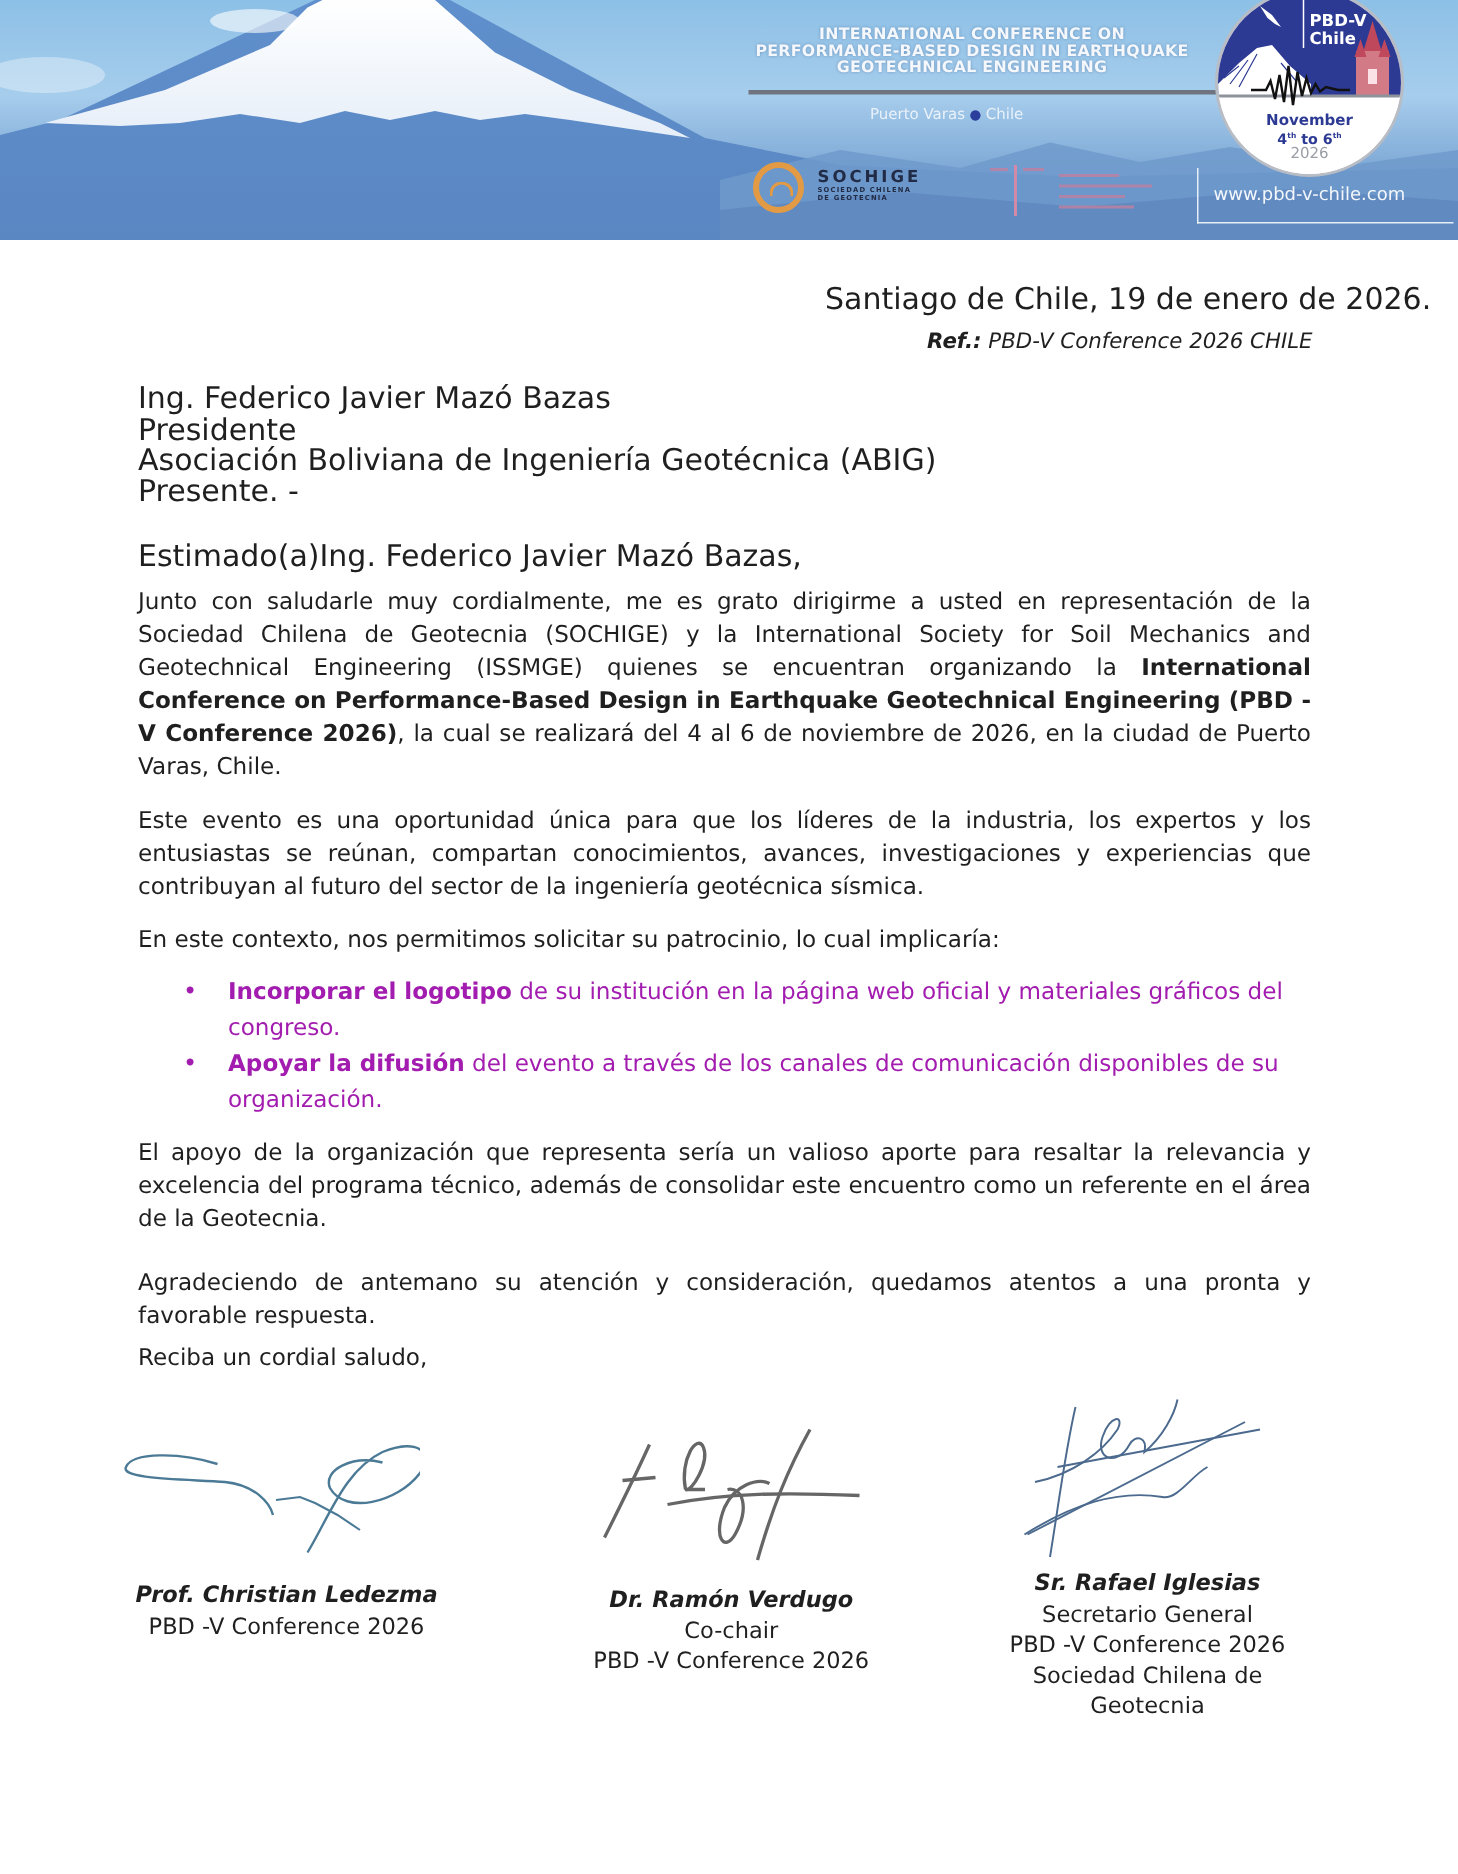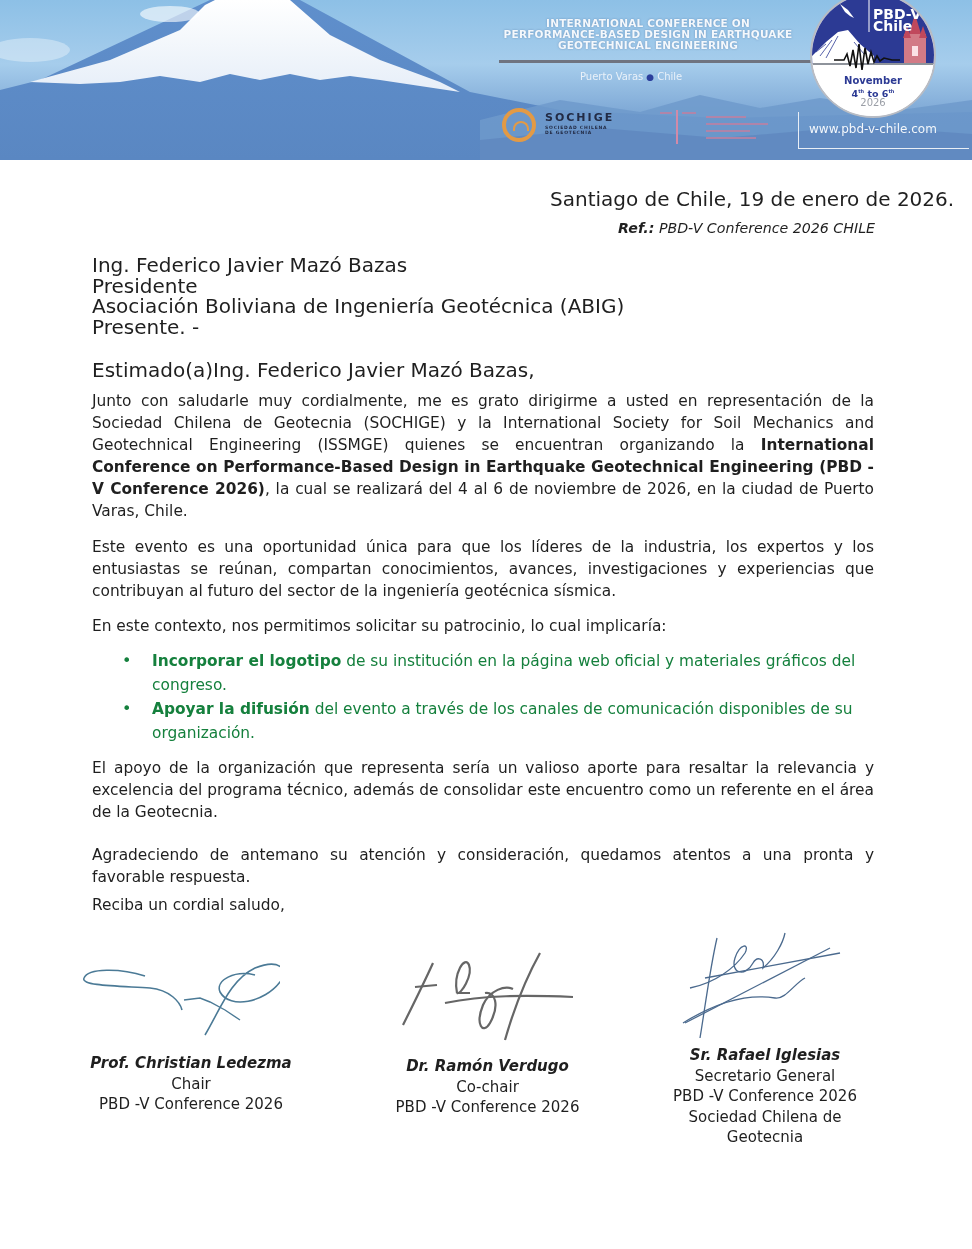--- a/index.html
+++ b/index.html
@@ -25,40 +25,40 @@
   .sochige .sub { position: absolute; left: 45px; top: 19px; font-size: 4.5px; line-height: 5px; font-weight: bold; color: #222b45; letter-spacing: 0.8px; }
   .issmge { position: absolute; left: 654px; top: 108px; width: 120px; height: 36px; }
   .issmge .bar { position: absolute; left: 22px; top: 2px; width: 2px; height: 34px; background: #d28aa8; }
   .issmge .l { position: absolute; background: #c07fa0; height: 2px; opacity: 0.8; }
   .web-box { position: absolute; left: 798px; top: 112px; width: 170px; height: 36px;
              border-left: 1px solid #e8eef6; border-bottom: 1px solid #e8eef6; }
   .web { position: absolute; left: 809px; top: 122px; font-size: 12px; color: #f3f7fb; }
   .badge { position: absolute; left: 810px; top: -8px; width: 122px; height: 122px; border-radius: 50%; overflow: hidden;
            border: 2px solid #b8bcc4; background: #ffffff; }
   .badge svg { position: absolute; left: 0; top: 0; }
-  .badge .b-title { position: absolute; left: 61px; top: 14px; color: #fff; font-weight: bold; font-size: 14px; line-height: 12px; }
+  .badge .b-title { position: absolute; left: 61px; top: 14px; color: #fff; font-weight: bold; font-size: 11px; line-height: 12px; }
   .badge .b-month { position: absolute; left: 0; width: 122px; text-align: center; top: 82px; color: #2c3a94; font-weight: bold; font-size: 10px; line-height: 10px; }
   .badge .b-days { position: absolute; left: 0; width: 122px; text-align: center; top: 92px; color: #2c3a94; font-weight: bold; font-size: 9.5px; line-height: 10px; }
   .badge .b-days sup { font-size: 5px; }
   .badge .b-year { position: absolute; left: 0; width: 122px; text-align: center; top: 103px; color: #9a9ea6; font-size: 10px; line-height: 11px; }
 
   
   .letter { position: absolute; left: 0; top: 0; width: 972px; }
   .t { position: absolute; font-size: 20px; color: #1f1f1f; white-space: nowrap; }
   .date { left: 550px; top: 187px; }
   .ref { right: 97px; top: 220px; font-style: italic; font-size: 14.2px; }
   .ref b { font-style: italic; }
   .addr { left: 92px; top: 255px; line-height: 20.5px; }
   .greeting { left: 92px; top: 358px; }
   .para { position: absolute; left: 92px; width: 782px; font-size: 15.4px; line-height: 22px; text-align: justify; color: #1f1f1f; }
   .p1 { top: 390px; }
   .p2 { top: 536px; }
   .p3 { top: 615px; }
   .bullets { position: absolute; left: 152px; top: 649px; width: 722px; margin: 0; padding: 0; list-style: none; }
-  .bullets li { position: relative; font-size: 15.4px; line-height: 24px; margin-bottom: 0px; color: #15803d; }
+  .bullets li { position: relative; font-size: 15.4px; line-height: 24px; margin-bottom: 0px; color: #a21caf; }
   .bullets li::before { content: "•"; position: absolute; left: -30px; top: 0; font-size: 16px; }
   .p4 { top: 757px; }
   .p5 { top: 844px; }
   .p6 { top: 894px; }
 
   .sig { position: absolute; text-align: center; font-size: 15px; line-height: 20.5px; color: #1f1f1f; }
   .sig .nm { font-weight: bold; font-size: 15px; font-style: italic; }
   .sig1 { left: 62px; top: 1053px; width: 258px; }
   .sig2 { left: 360px; top: 1056px; width: 255px; }
   .sig3 { left: 640px; top: 1045px; width: 250px; }
@@ -198,21 +198,20 @@
   <svg class="sigdraw" style="left:675px;top:928px" width="180" height="115">
     <path d="M25,110 C30,80 35,40 42,10" stroke="#4b6a8e" stroke-width="1.3" fill="none"></path>
     <path d="M15,60 C40,55 60,40 70,25 C75,15 65,15 60,30 C55,45 70,50 78,35 C82,28 90,30 88,40 C100,30 108,15 110,5" stroke="#4b6a8e" stroke-width="1.3" fill="none"></path>
     <path d="M10,95 L155,20" stroke="#4b6a8e" stroke-width="1.3" fill="none"></path>
     <path d="M8,95 C40,75 70,65 100,70 C110,72 120,55 130,50" stroke="#4b6a8e" stroke-width="1.3" fill="none"></path>
     <path d="M30,50 L165,25" stroke="#4b6a8e" stroke-width="1.3" fill="none"></path>
   </svg>
 
   <div class="sig sig1">
     <div class="nm">Prof. Christian Ledezma</div>
-    <div>Chair</div>
     <div>PBD -V Conference 2026</div>
   </div>
   <div class="sig sig2">
     <div class="nm">Dr. Ramón Verdugo</div>
     <div>Co-chair</div>
     <div>PBD -V Conference 2026</div>
   </div>
   <div class="sig sig3">
     <div class="nm">Sr. Rafael Iglesias</div>
     <div>Secretario General</div>

